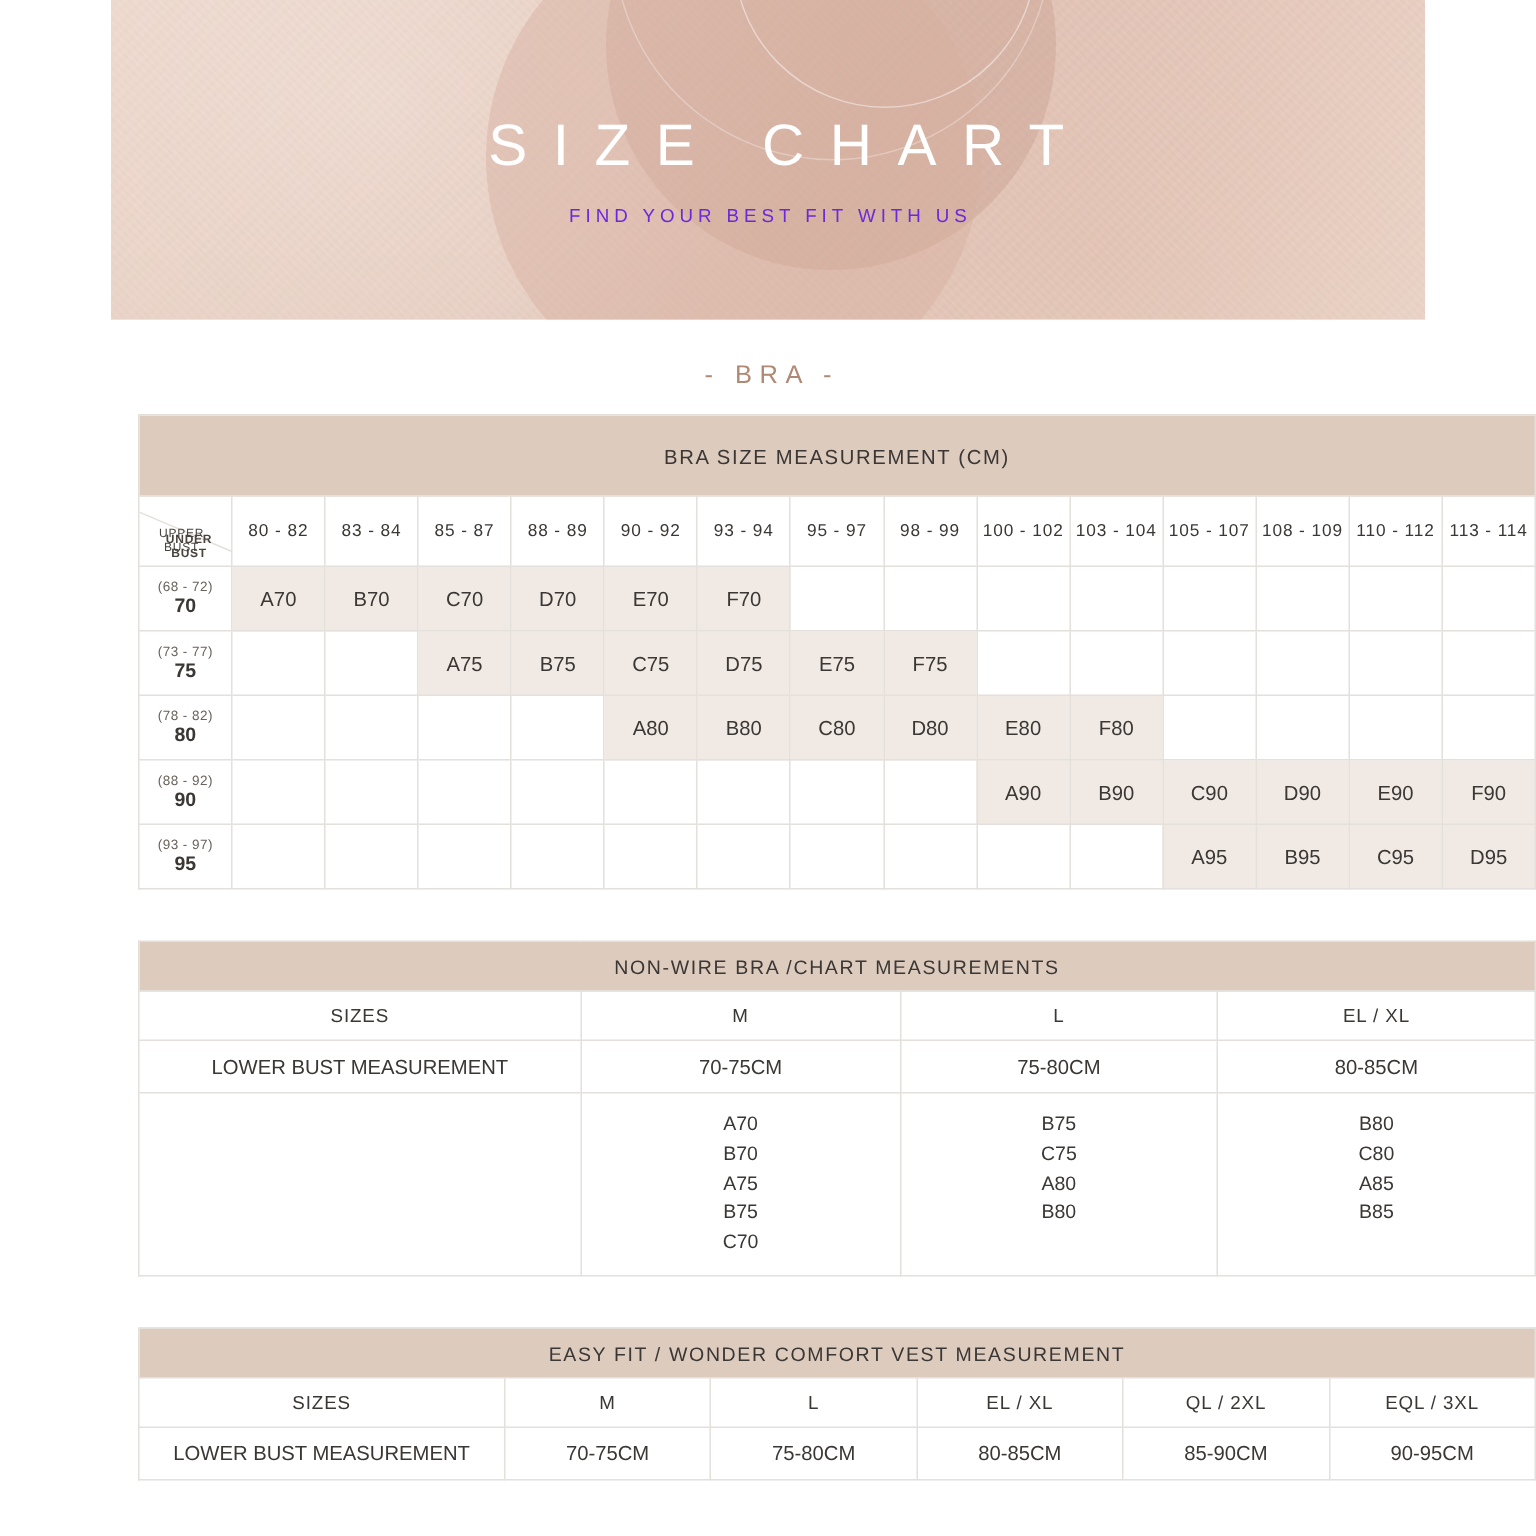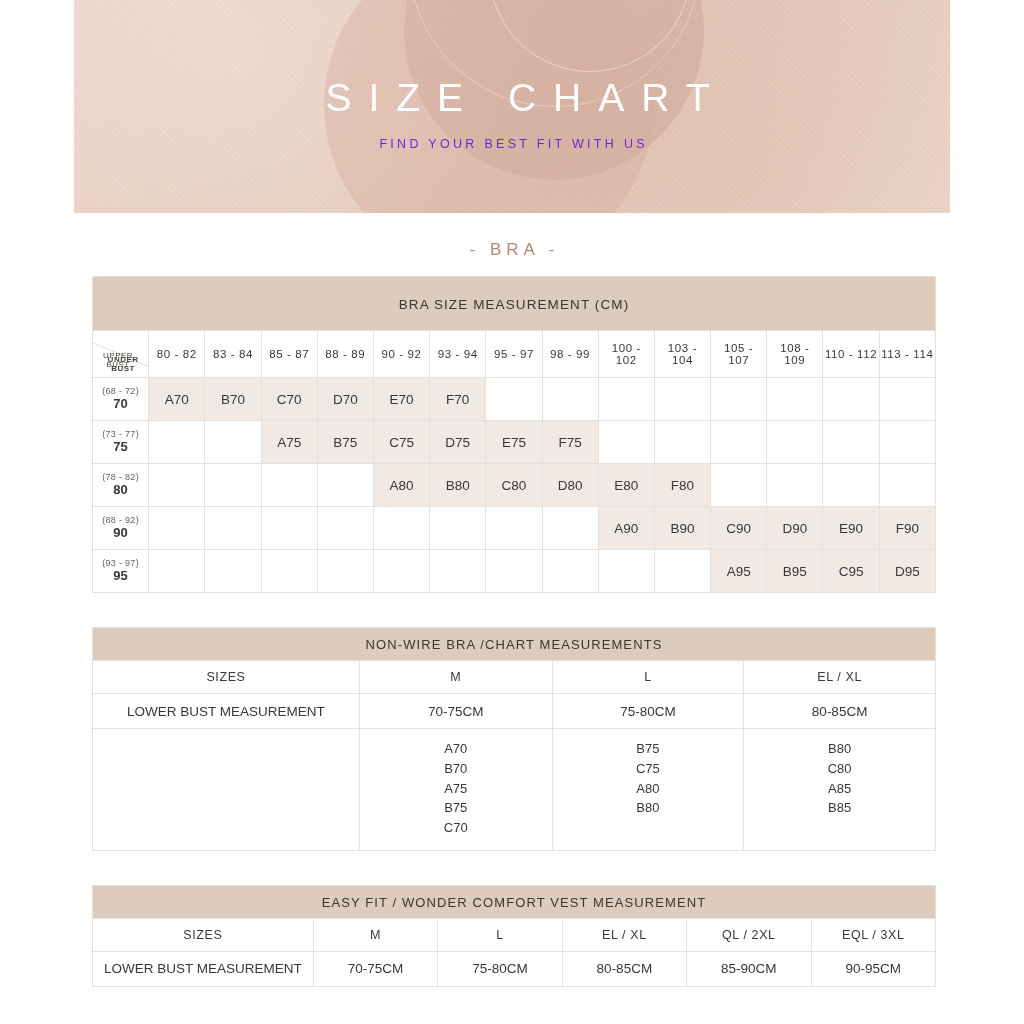--- a/index.html
+++ b/index.html
@@ -100,21 +100,21 @@
     color: #b08974;
     text-indent: 5px;
   }
 
   
   .wrap {
     margin: 0 92px;
   }
   table {
     border-collapse: collapse;
-    width: 844px;
+    width: 932px;
     table-layout: fixed;
   }
   .band {
     background: #ddcbbe;
     text-align: center;
     font-size: 11.5px;
     letter-spacing: 1.1px;
     color: #4a443f;
     padding: 9px 0 8px;
     font-weight: 700;

